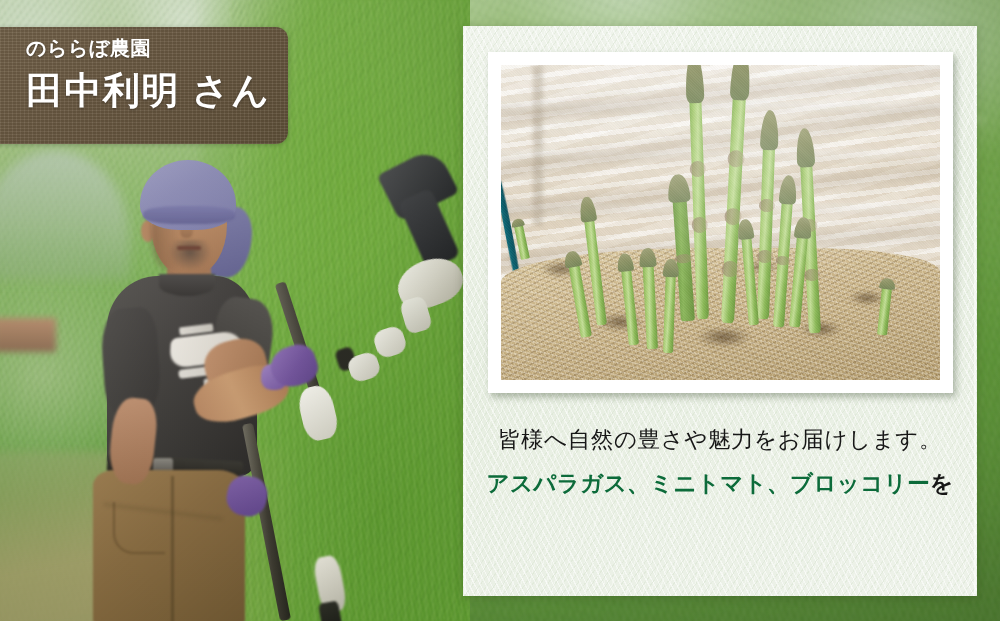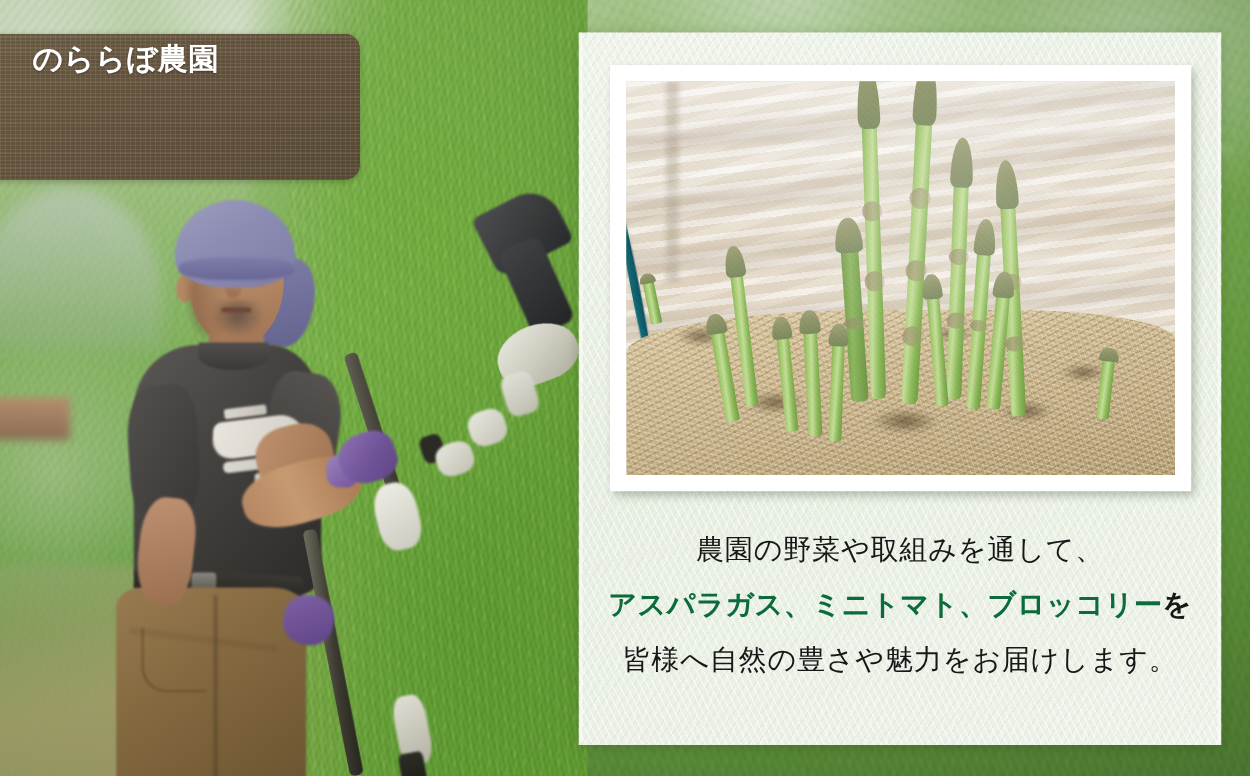--- a/index.html
+++ b/index.html
@@ -360,21 +360,21 @@
     position:absolute;left:-12px;top:27px;width:300px;height:117px;
     background:
       repeating-linear-gradient(0deg, rgba(255,255,255,.055) 0 1px, rgba(0,0,0,.05) 1px 3px),
       repeating-linear-gradient(90deg, rgba(255,255,255,.05) 0 1px, rgba(0,0,0,.045) 1px 4px),
       linear-gradient(150deg,#73624a 0%,#6a5942 45%,#5f5039 100%);
     border-radius:0 12px 12px 0;
     box-shadow:0 1px 5px rgba(0,0,0,.22);
     padding:8px 0 0 38px;
   }
   .np-line1{
-    color:#ffffff;font-size:24px;font-weight:700;letter-spacing:.5px;
+    color:#ffffff;font-size:20px;font-weight:700;letter-spacing:.5px;
     line-height:26px;text-shadow:0 1px 2px rgba(0,0,0,.35);
   }
   .np-line2{
     color:#ffffff;font-size:37px;font-weight:700;letter-spacing:1.5px;
     line-height:50px;margin-top:5px;text-shadow:0 1px 3px rgba(0,0,0,.35);
   }
 
   
   .card{
     position:absolute;left:463px;top:26px;width:514px;height:570px;
@@ -572,20 +572,21 @@
       <div class="glove-cuff"></div>
       <div class="glove-r"></div>
       <div class="glove-l"></div>
     </div>
 
     <div class="farmer-soft"></div>
   </div>
 
   <div class="name-plate">
     <div class="np-line1">のららぼ農園</div>
+    <div class="np-line2">田中利明 さん</div>
   </div>
 
   <div class="card">
 
     <div class="card-rough">
       <svg viewBox="0 0 514 570" preserveAspectRatio="none" aria-hidden="true">
         <path d="M0,0 L514,0 L514,570 L0,570 Z
                  M6,4 L10,9 L5,14 L11,19 L6,25 L10,31 L5,37 L10,43 L6,49 L11,55 L5,61 L10,67
                  L6,73 L11,79 L5,86 L10,92 L6,99 L11,105 L5,112 L10,118 L6,125 L11,131 L5,138
                  L10,144 L6,151 L11,157 L5,164 L10,170 L6,177 L11,183 L5,190 L10,196 L6,203
@@ -702,20 +703,19 @@
           <div class="stalk"></div>
             <div class="tip"></div>
         </div>
 
         <div class="photo-light"></div>
         <div class="photo-grain"></div>
       </div>
     </div>
 
     <div class="card-text">
-      <div class="ct-line">農園の野菜や取組みを通して、</div>
+      <div class="ct-line">皆様へ自然の豊さや魅力をお届けします。</div>
       <div class="ct-line hl"><span class="hl-green">アスパラガス、ミニトマト、ブロッコリー</span><span class="hl-tail">を</span></div>
-      <div class="ct-line">皆様へ自然の豊さや魅力をお届けします。</div>
     </div>
 
   </div>
 
 </div>
 
 </body></html>

